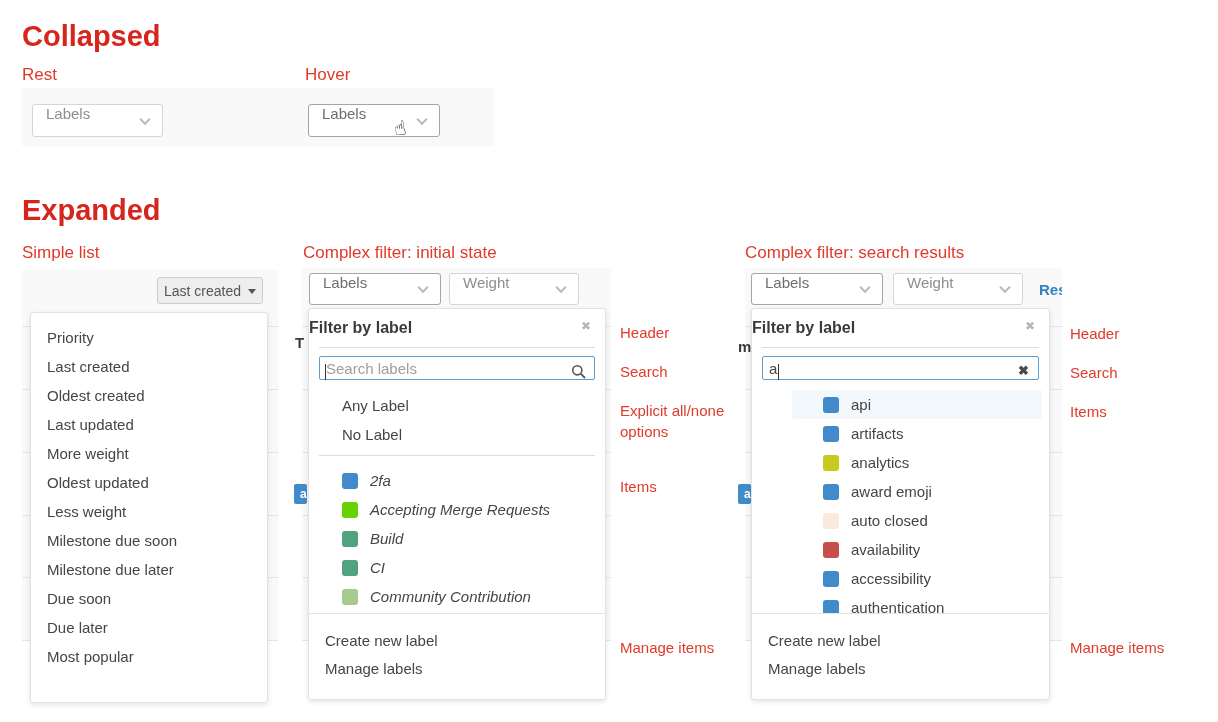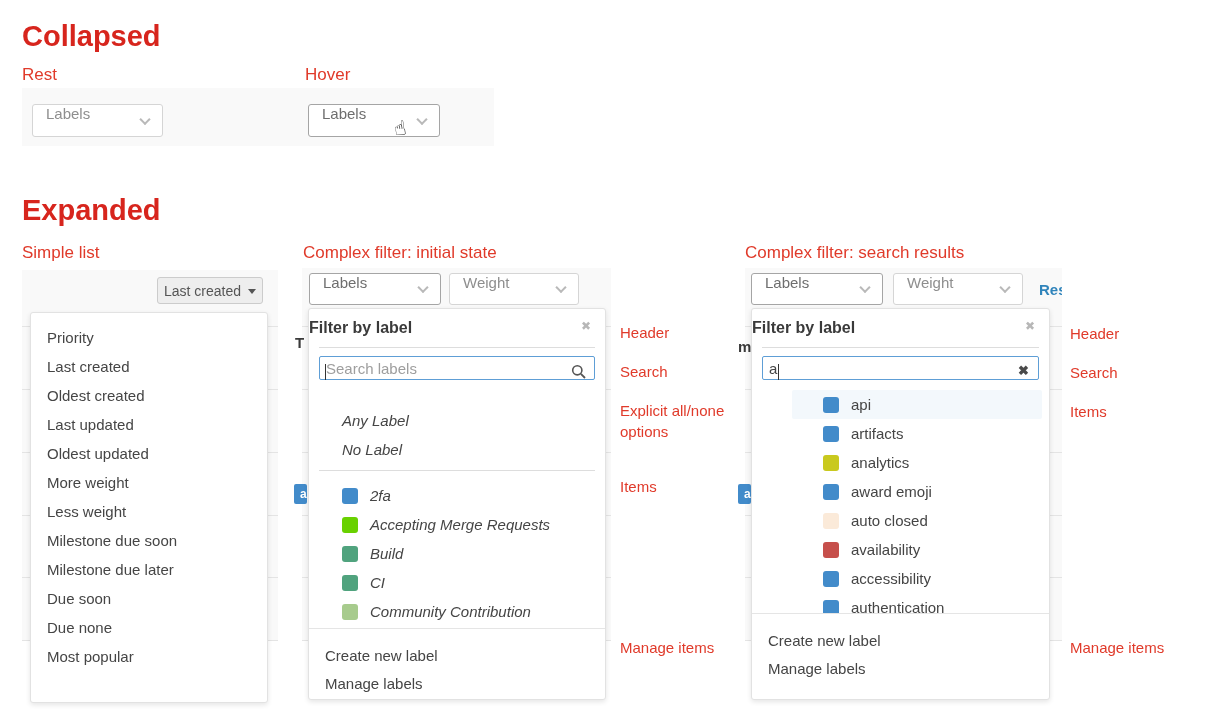--- a/index.html
+++ b/index.html
@@ -97,27 +97,27 @@
 </div>
 <div class="sort-btn" style="left:157px; top:277px; width:106px; height:27px; z-index:2;">
   <span>Last created</span>
   <span class="caret-down"></span>
 </div>
 <div class="dd-panel" style="left:30px; top:312px; width:238px; height:391px; padding-top:10px;">
     <div class="dd-item">Priority</div>
     <div class="dd-item">Last created</div>
     <div class="dd-item">Oldest created</div>
     <div class="dd-item">Last updated</div>
+    <div class="dd-item">More weight</div>
     <div class="dd-item">Oldest updated</div>
-    <div class="dd-item">More weight</div>
     <div class="dd-item">Less weight</div>
     <div class="dd-item">Milestone due soon</div>
     <div class="dd-item">Milestone due later</div>
     <div class="dd-item">Due soon</div>
-    <div class="dd-item">Due none</div>
+    <div class="dd-item">Due later</div>
     <div class="dd-item">Most popular</div>
   </div>
 
 <div class="abs gray" style="left:302px; top:268px; width:309px; height:373px;">
   <div class="rowline" style="top:58px;"></div>
     <div class="rowline" style="top:121px;"></div>
   <div class="rowline" style="top:184px;"></div>
     <div class="rowline" style="top:247px;"></div>
   <div class="rowline" style="top:309px;"></div>
 </div>
@@ -140,21 +140,21 @@
   </div>
   <div class="inset-divider"></div>
   <div class="search-wrap">
     <input class="search-input" type="text" placeholder="Search labels" style="">
     <div class="caret-bar" style="left:6px;"></div>
     <svg class="mag" width="16" height="16" viewBox="0 0 16 16">
       <circle cx="6.3" cy="6.3" r="4.6" fill="none" stroke="#555" stroke-width="1.6"></circle>
       <line x1="9.9" y1="9.9" x2="14" y2="14" stroke="#555" stroke-width="1.8"></line>
     </svg>
   </div>
-  <div style="margin-top:26px;font-style:italic;">
+  <div style="margin-top:11px;">
       <div class="dd-item allnone">Any Label</div>
       <div class="dd-item allnone">No Label</div>
     </div>
   <div class="inset-divider" style="margin-top:6px;"></div>
   <div style="margin-top:10px;font-style:italic;">
       <div class="label-row">
         <span class="swatch" style="background: rgb(66, 139, 202);"></span>
         <span>2fa</span>
       </div>
       <div class="label-row">

